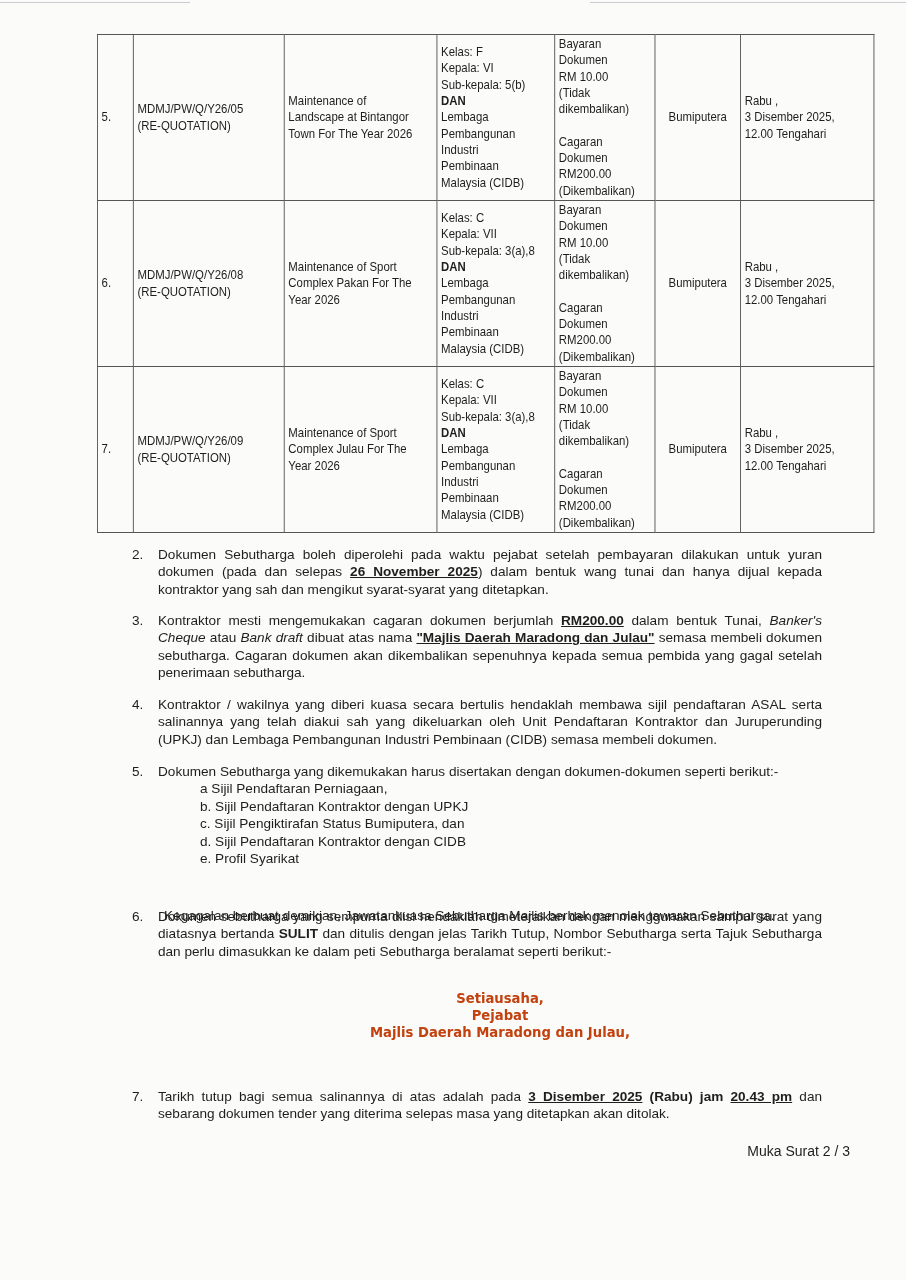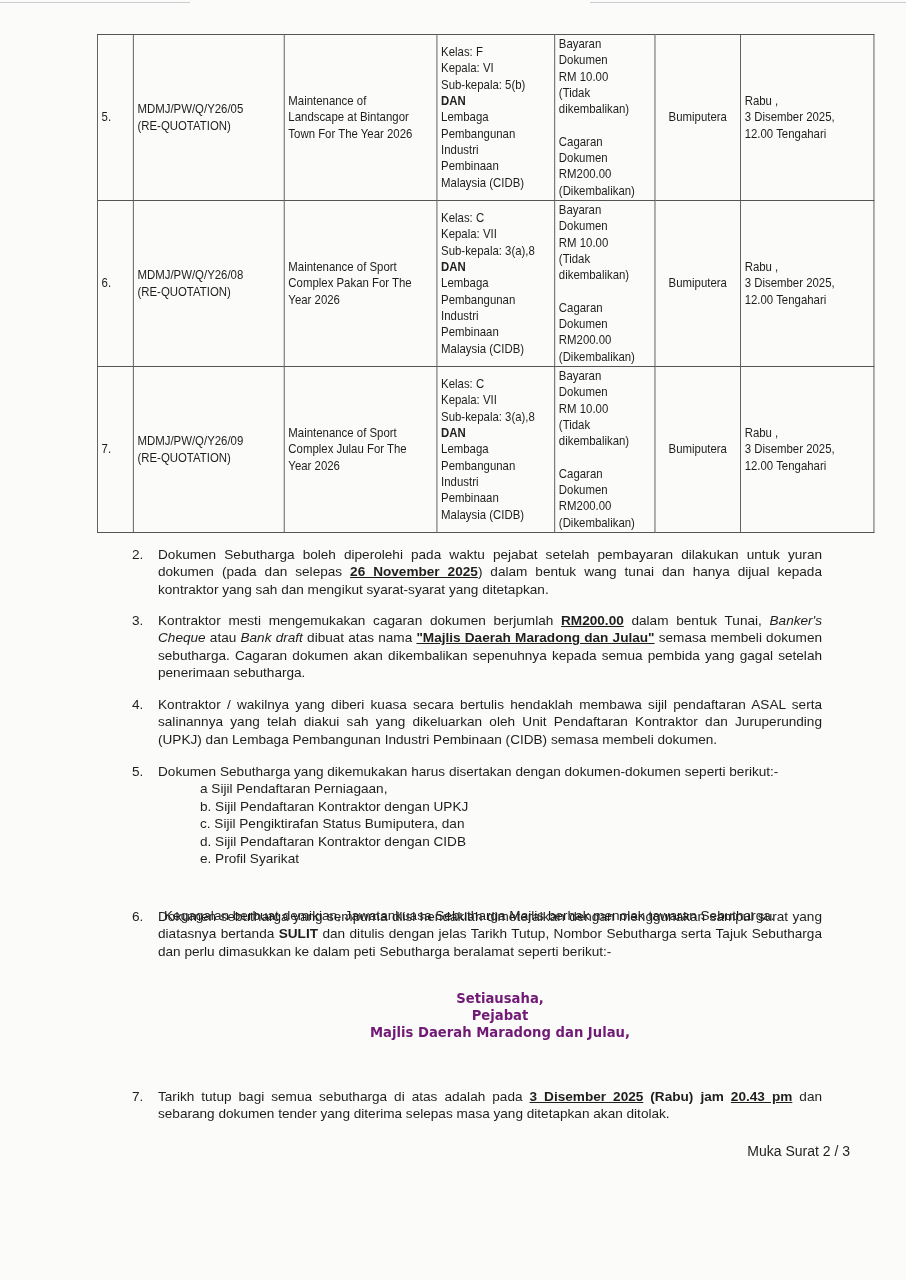--- a/index.html
+++ b/index.html
@@ -41,21 +41,21 @@
   .para .txt { display: block; margin-left: 26px; }
   .para .txt span { }
   .u { text-decoration: underline; font-weight: bold; }
   .i { font-style: italic; }
   .b { font-weight: bold; }
   .sublist { position: absolute; left: 200px; font-size: 13.6px; line-height: 17.6px; }
   .sublist div { white-space: nowrap; }
   .note { position: absolute; left: 164px; font-size: 13.6px; }
   .address {
     position: absolute; left: 340px; width: 320px; top: 990px; text-align: center;
-    font-family: "DejaVu Sans", sans-serif; font-weight: bold; font-size: 13.2px; line-height: 17.2px; color: #701a75;
+    font-family: "DejaVu Sans", sans-serif; font-weight: bold; font-size: 13.2px; line-height: 17.2px; color: #c2410c;
   }
   .footer { position: absolute; right: 56px; top: 1143px; font-size: 14px; }
 </style>
 </head>
 <body>
 
 <div class="scan-edge l"></div>
 <div class="scan-edge r"></div>
 
 <table class="tender">
@@ -220,16 +220,16 @@
 </div>
 
 <div class="address">
   <div>Setiausaha,</div>
   <div>Pejabat</div>
   <div>Majlis Daerah Maradong dan Julau,</div>
 </div>
 
 <div class="para" style="top:1088px;">
   <span class="num">7.</span>
-  <span class="txt"><span>Tarikh tutup bagi semua sebutharga di atas adalah pada  </span><span class="u">3 Disember 2025</span><span class="b"> (Rabu) jam </span><span class="u">20.43 pm</span><span> dan sebarang dokumen tender yang diterima selepas masa yang ditetapkan akan ditolak.</span></span>
+  <span class="txt"><span>Tarikh tutup bagi semua salinannya di atas adalah pada  </span><span class="u">3 Disember 2025</span><span class="b"> (Rabu) jam </span><span class="u">20.43 pm</span><span> dan sebarang dokumen tender yang diterima selepas masa yang ditetapkan akan ditolak.</span></span>
 </div>
 
 <div class="footer">Muka Surat 2 / 3</div>
 
 </body></html>

